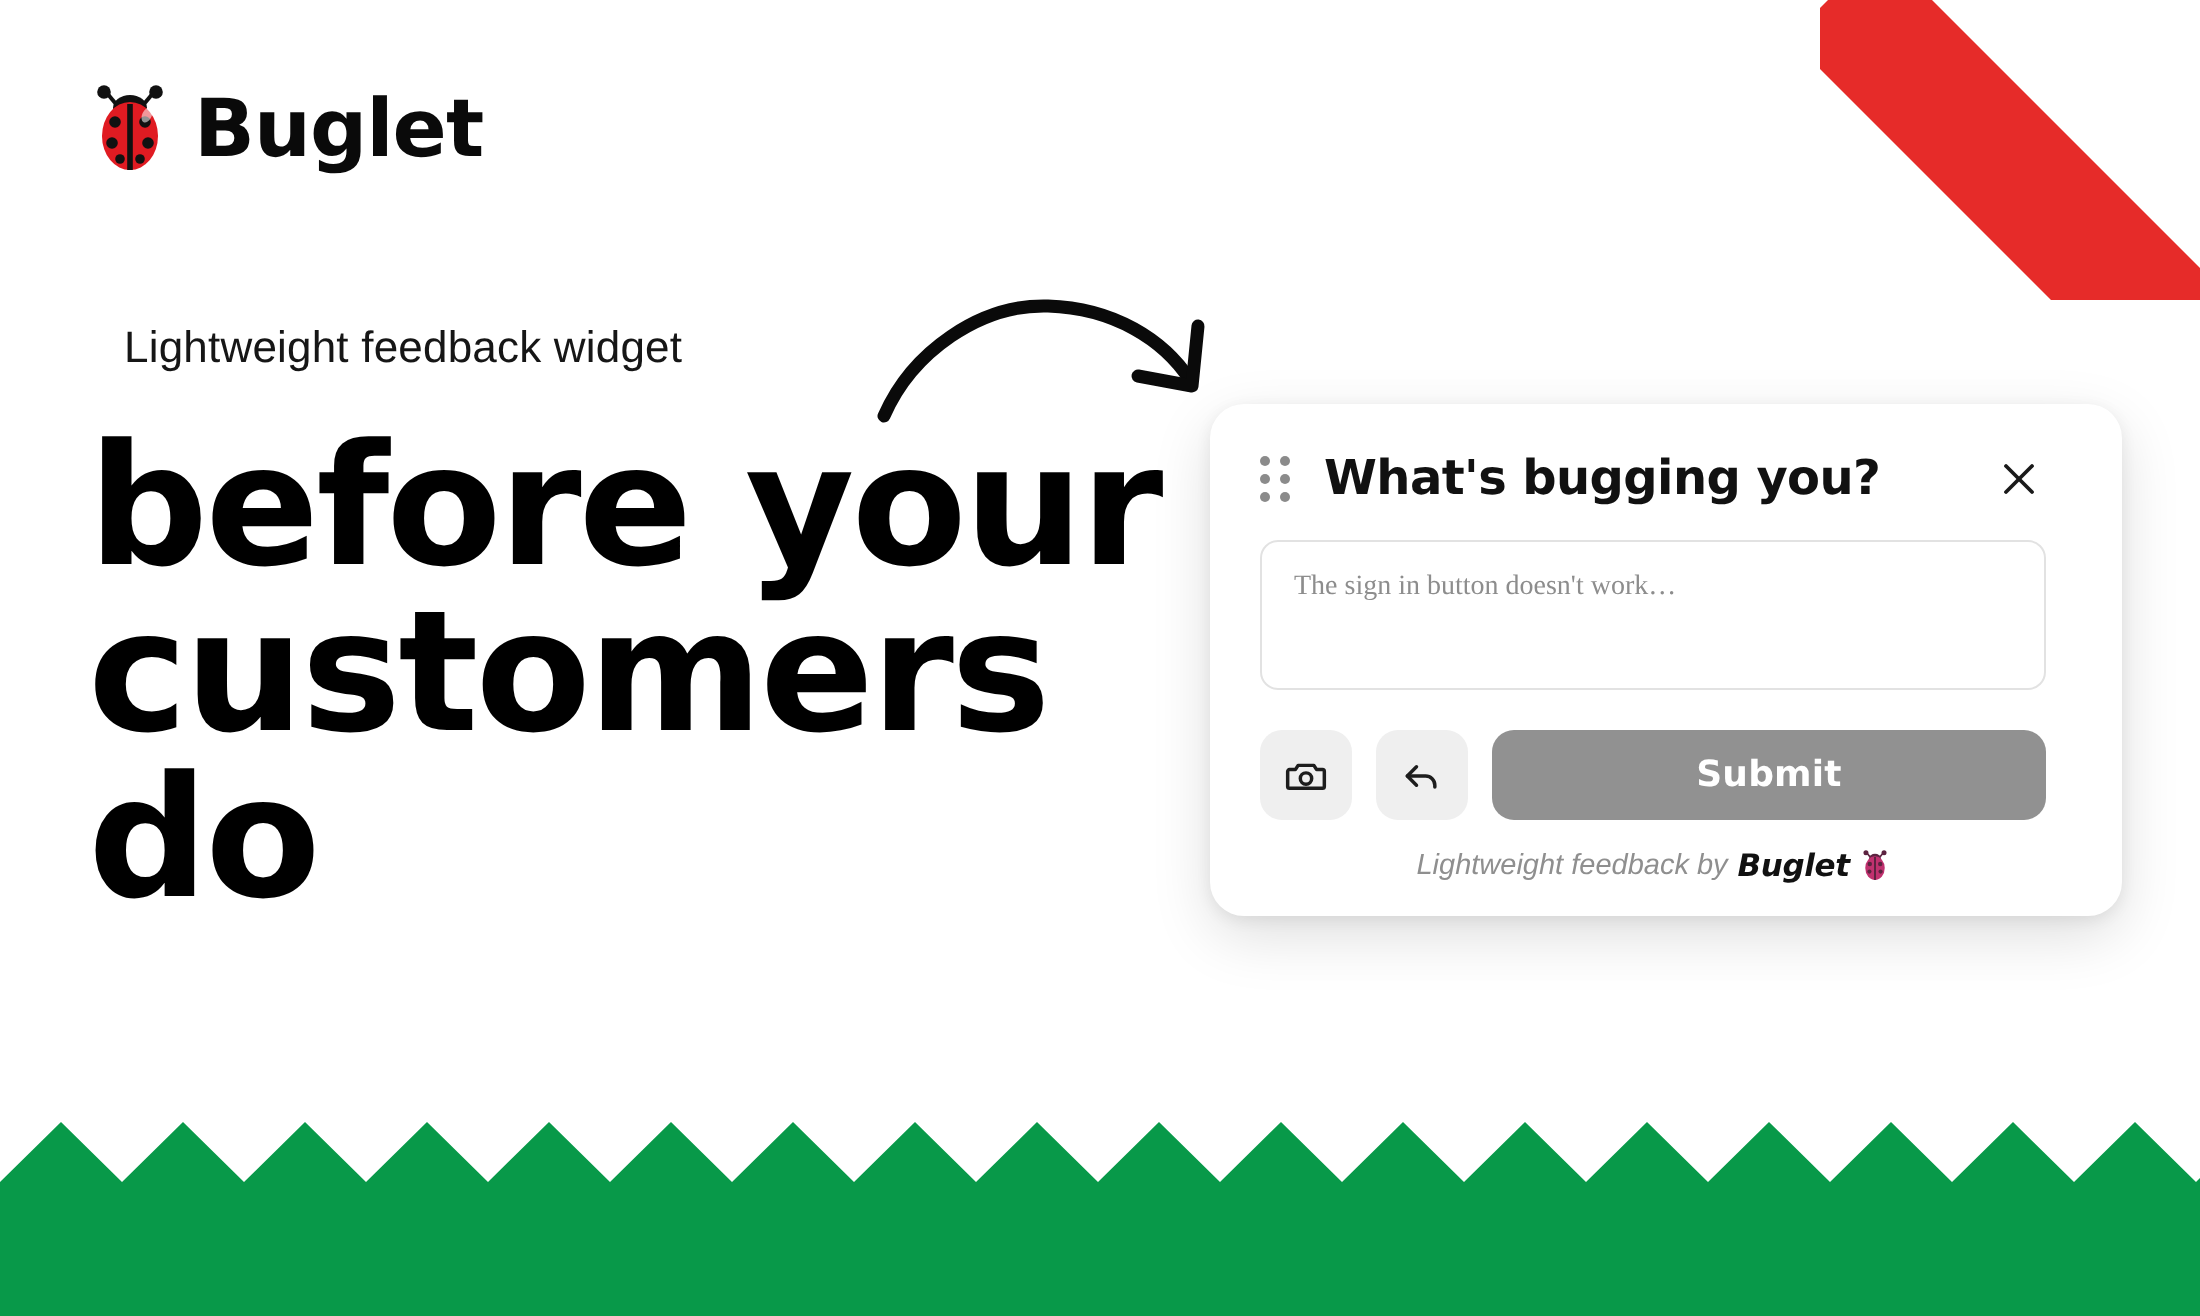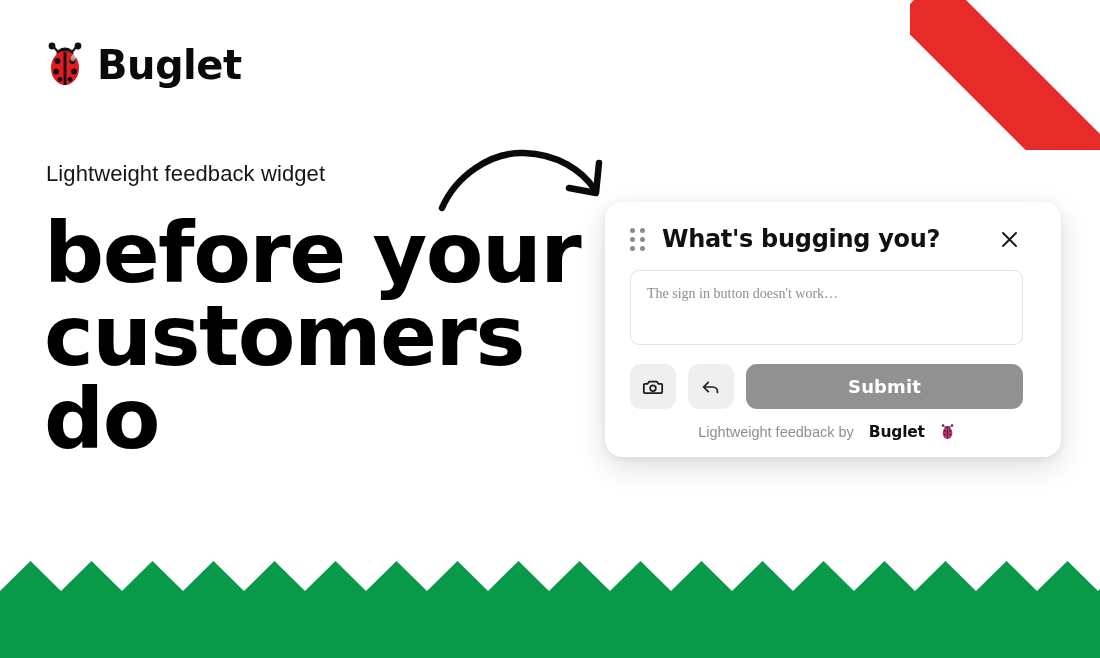--- a/index.html
+++ b/index.html
@@ -57,21 +57,21 @@
     font-size: 40px;
     font-weight: 800;
     letter-spacing: -0.5px;
     color: #0a0a0a;
     line-height: 1;
   }
 
   
   .eyebrow {
     position: absolute;
-    left: 46px;
+    left: 62px;
     top: 161px;
     font-size: 22px;
     font-weight: 400;
     color: #161616;
     letter-spacing: 0.1px;
   }
 
   .headline {
     position: absolute;
     left: 44px;
@@ -209,22 +209,23 @@
   }
 
   .widget-footer {
     margin-top: 14px;
     text-align: center;
     font-size: 14.5px;
     color: #8f8f8f;
     display: flex;
     justify-content: center;
     align-items: center;
-    gap: 15px;
+    gap: 5px;
     white-space: nowrap;
+    font-style: italic;
   }
   .widget-footer .fb-brand {
     font-family: "DejaVu Sans", sans-serif;
     font-weight: 800;
     font-size: 15.5px;
     color: #111111;
     letter-spacing: -0.2px;
   }
   .footer-bug { width: 15px; height: 16px; display: inline-block; }
 

